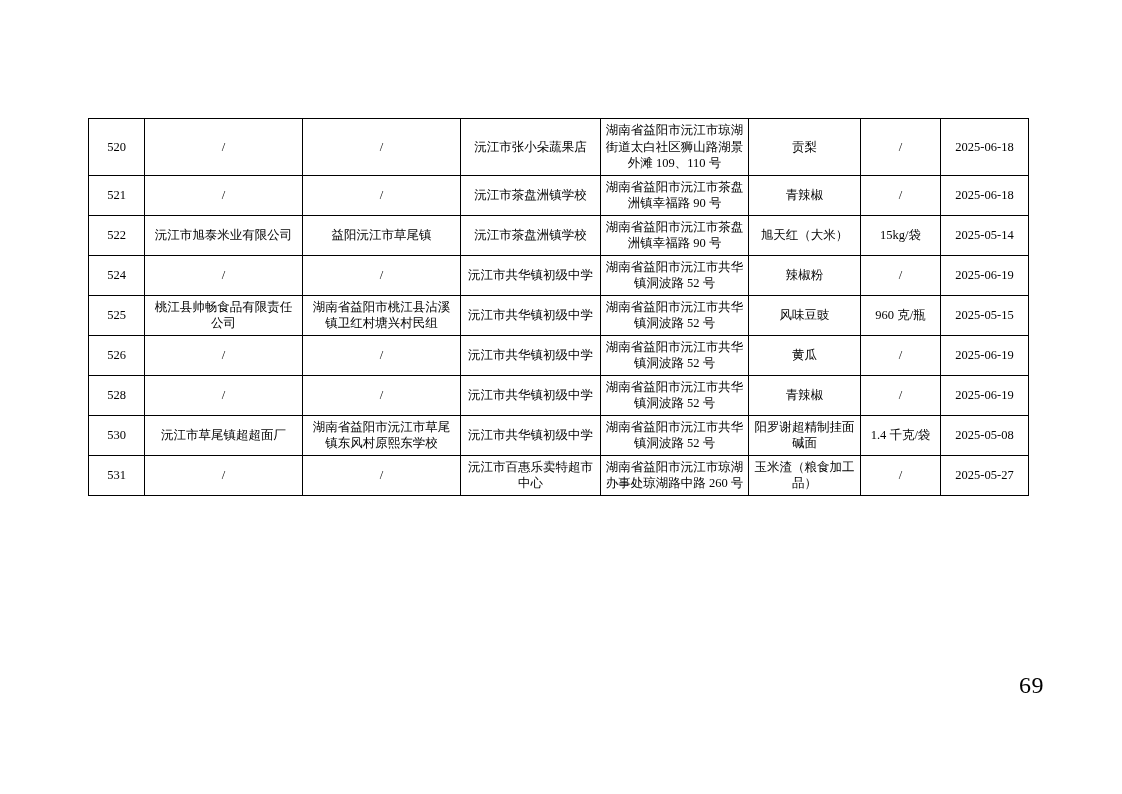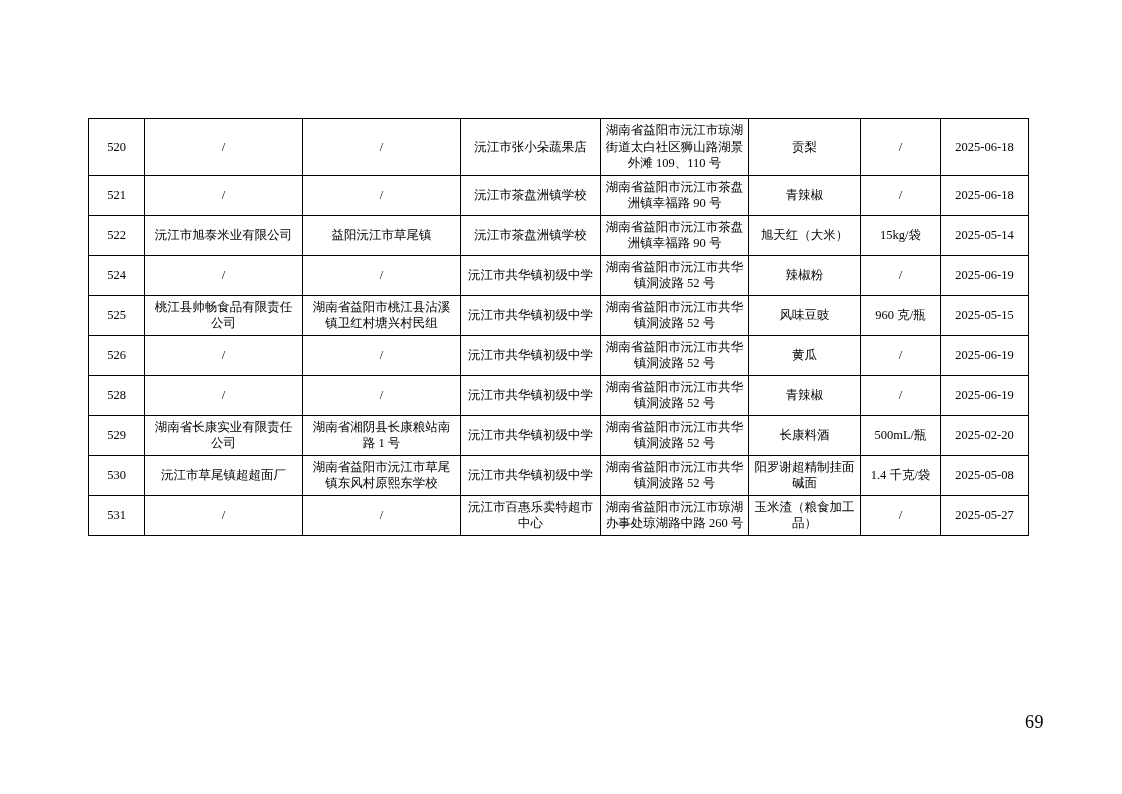--- a/index.html
+++ b/index.html
@@ -46,22 +46,22 @@
   col.c-prod    { width: 158px; }
   col.c-prodadr { width: 158px; }
   col.c-seller  { width: 140px; }
   col.c-selladr { width: 148px; }
   col.c-item    { width: 112px; }
   col.c-spec    { width: 80px; }
   col.c-date    { width: 88px; }
   .page-number {
     position: absolute;
     right: 78px;
-    top: 712px;
-    font-size: 18px;
+    top: 672px;
+    font-size: 24px;
     font-family: "Liberation Serif", "DejaVu Serif", serif;
     letter-spacing: 0.5px;
     text-align: center;
   }
 </style>
 </head>
 <body>
 
 <div class="page">
 
@@ -151,30 +151,20 @@
           <td>528</td>
           <td>/</td>
           <td>/</td>
           <td>沅江市共华镇初级中学</td>
           <td>湖南省益阳市沅江市共华镇洞波路 52 号</td>
           <td>青辣椒</td>
           <td>/</td>
           <td>2025-06-19</td>
         </tr>
 
-        <tr>
-          <td>529</td>
-          <td>湖南省长康实业有限责任公司</td>
-          <td>湖南省湘阴县长康粮站南路 1 号</td>
-          <td>沅江市共华镇初级中学</td>
-          <td>湖南省益阳市沅江市共华镇洞波路 52 号</td>
-          <td>长康料酒</td>
-          <td>500mL/瓶</td>
-          <td>2025-02-20</td>
-        </tr>
 
         <tr>
           <td>530</td>
           <td>沅江市草尾镇超超面厂</td>
           <td>湖南省益阳市沅江市草尾镇东风村原熙东学校</td>
           <td>沅江市共华镇初级中学</td>
           <td>湖南省益阳市沅江市共华镇洞波路 52 号</td>
           <td>阳罗谢超精制挂面碱面</td>
           <td>1.4 千克/袋</td>
           <td>2025-05-08</td>

